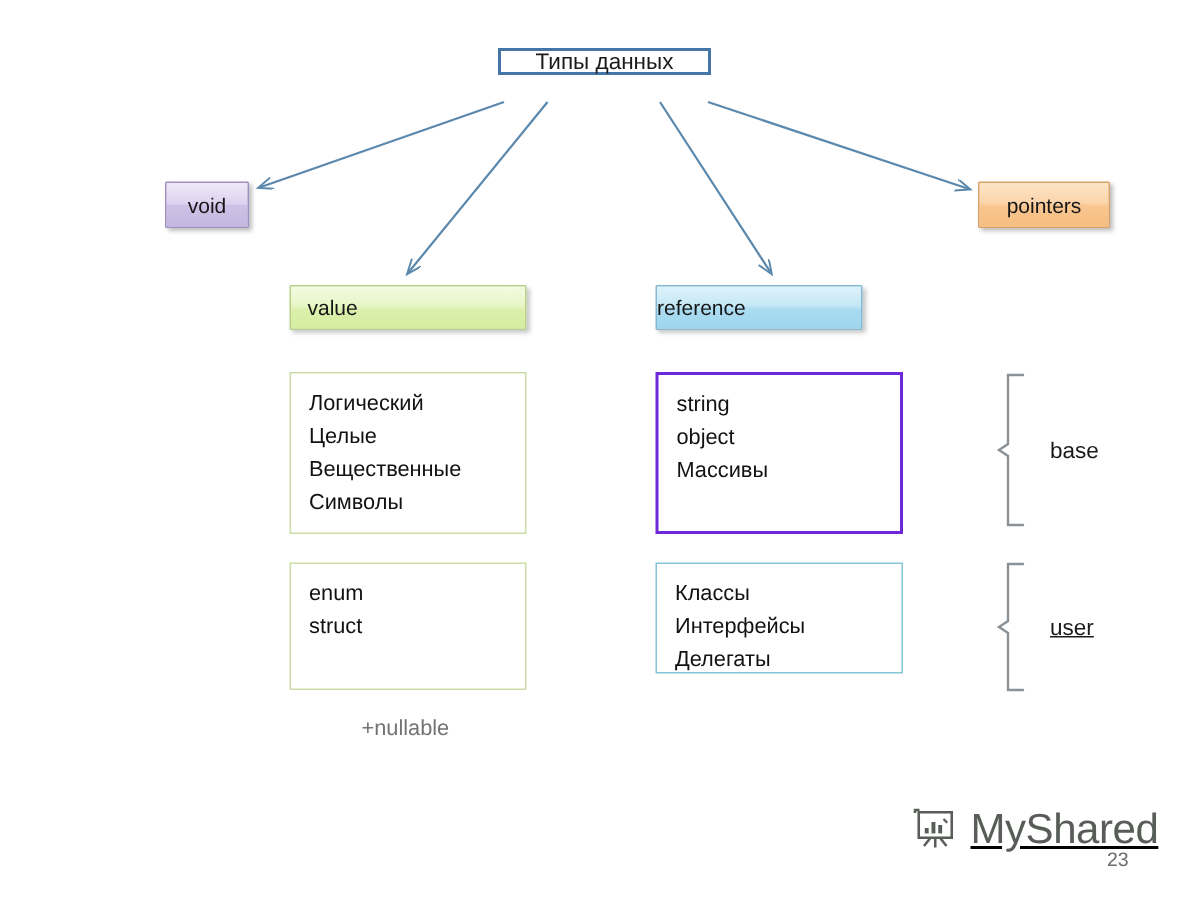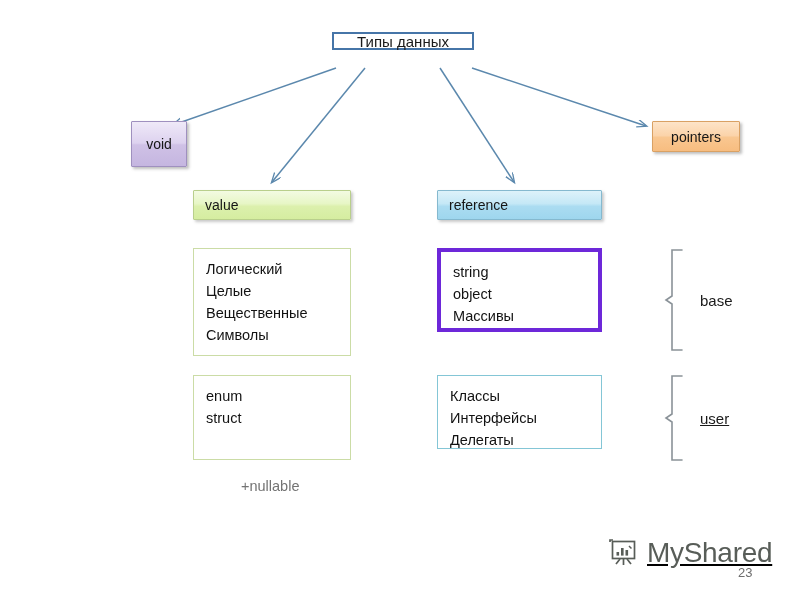--- a/index.html
+++ b/index.html
@@ -50,29 +50,28 @@
     justify-content: center;
     font-size: 15px;
     color: #1a1a1a;
   }
 
   
   .void-box {
     left: 110px;
     top: 121px;
     width: 56px;
-    height: 46px;
+    height: 31px;
     border: 1px solid #9f90bf;
     background: linear-gradient(to bottom, #efe9f8 0%, #ddd2ef 48%, #cfc1e6 52%, #c5b6e0 100%);
     justify-content: center;
     font-size: 14px;
     color: #161616;
     box-shadow: 2px 2px 3px rgba(110,110,110,0.45);
     border-radius: 1px;
-    margin-left: 21px;
   }
 
   
   .pointers-box {
     left: 652px;
     top: 121px;
     width: 88px;
     height: 31px;
     border: 1px solid #d9a164;
     background: linear-gradient(to bottom, #fde4c8 0%, #fbd3a9 48%, #f9c791 52%, #f7bd80 100%);
@@ -96,25 +95,25 @@
     font-size: 14px;
     color: #161616;
     box-shadow: 2px 2px 3px rgba(120,120,120,0.4);
     border-radius: 1px;
   }
 
   
   .reference-head {
     left: 437px;
     top: 190px;
-    width: 165px;
+    width: 138px;
     height: 30px;
     border: 1px solid #85b9cf;
     background: linear-gradient(to bottom, #ddf2fa 0%, #c5e8f6 45%, #abdcf1 55%, #9ed6ee 100%);
-    padding-left: 11px;
+    padding-left: 0;
     font-size: 14px;
     color: #161616;
     box-shadow: 2px 2px 3px rgba(120,120,120,0.4);
     border-radius: 1px;
   }
 
   
   .list-box {
     position: absolute;
     box-sizing: border-box;
@@ -137,22 +136,22 @@
     left: 193px;
     top: 375px;
     width: 158px;
     height: 85px;
     border: 1px solid #cbdca6;
   }
   .reference-base-list {
     left: 437px;
     top: 248px;
     width: 165px;
-    height: 84px;
-    border: 4px solid #6d28d9;
+    height: 108px;
+    border: 2px solid #6d28d9;
   }
   .reference-user-list {
     left: 437px;
     top: 375px;
     width: 165px;
     height: 74px;
     border: 1px solid #84c6d6;
   }
 
   

